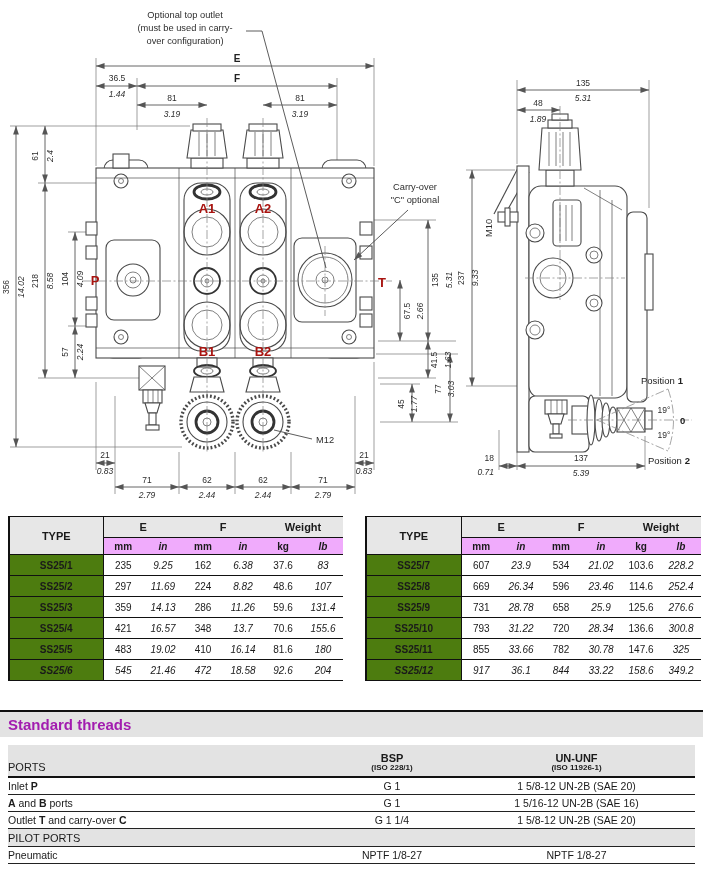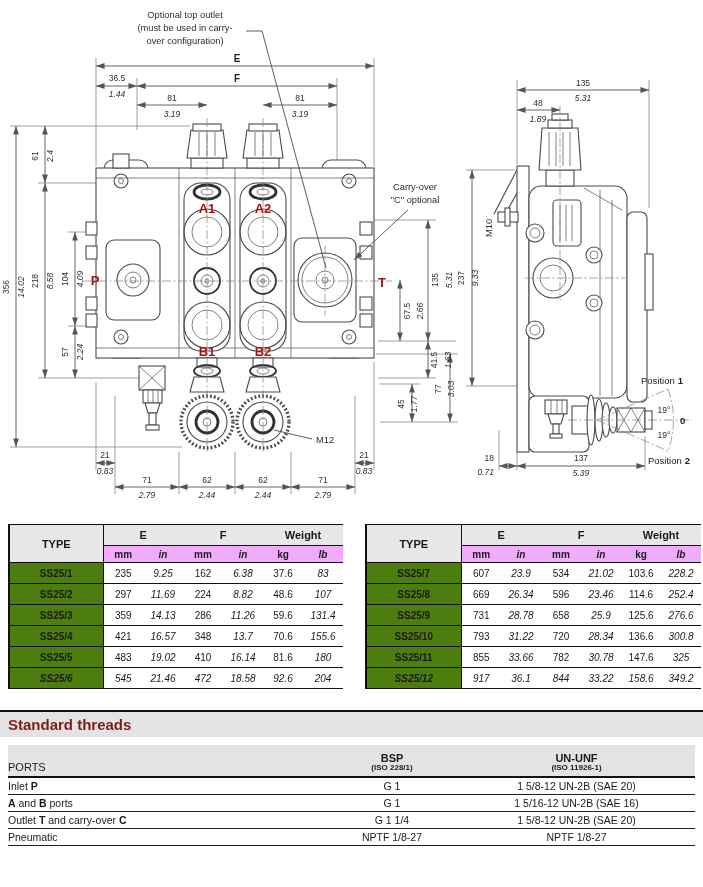--- a/index.html
+++ b/index.html
@@ -20,35 +20,35 @@
   text{font-family:"Liberation Sans",sans-serif;}
   .dt{font-size:8.5px;fill:#2e2e2e;text-anchor:middle}
   .dti{font-size:8.5px;fill:#2e2e2e;text-anchor:middle;font-style:italic}
   .ef{font-size:10px;font-weight:bold;fill:#222;text-anchor:middle}
   .note{font-size:9.3px;fill:#2e2e2e;text-anchor:middle}
   .port{font-size:13px;font-weight:bold;fill:#a81410;text-anchor:middle}
   .lbl9{font-size:9.3px;fill:#2e2e2e}
   .pos{font-size:9.5px;fill:#222}
   .b{font-weight:bold}
   
-  .tables-row{position:absolute;top:516px;left:8px;width:687px;display:flex;gap:22px;margin-top:8px;}
+  .tables-row{position:absolute;top:516px;left:8px;width:687px;display:flex;gap:22px;}
   table.spec{border-collapse:collapse;table-layout:fixed;font-size:10px;color:#1a1a1a;
              border-left:2px solid #111;}
   table.spec th,table.spec td{padding:0;text-align:center;height:20px;}
   table.spec .typecol{background:#4d7c0f;border-right:1.5px solid #111;font-weight:bold;}
   table.spec tr.h1 th{background:#e7e7e7;font-weight:bold;font-size:11px;height:20px;border-top:1.5px solid #111;}
   table.spec tr.h1 th.span{border-bottom:1.2px solid #111;}
   table.spec tr.h2 th{background:#f0abfc;font-weight:bold;font-size:10px;height:16px;}
   table.spec tbody td{border-top:1.5px solid #111;}
   table.spec tbody tr:last-child td{border-bottom:1.5px solid #111;font-style:italic;}
   table.spec .it{font-style:italic;}
   
   .threads-section{position:absolute;top:710px;left:0;width:703px;}
   .threads-heading{border-top:2.5px solid #111;background:#e3e3e3;font-size:15px;
-                   font-weight:bold;padding:4px 0 4px 8px;color:#7f1d1d;}
+                   font-weight:bold;padding:4px 0 4px 8px;color:#a21caf;}
   table.threads{border-collapse:collapse;table-layout:fixed;margin:8px 0 0 8px;width:687px;font-size:10.5px;}
   table.threads td{padding:2px 0;}
   table.threads tr.thead td{background:#e3e3e3;border-bottom:2px solid #111;height:26px;vertical-align:bottom;padding-bottom:3px;}
   table.threads td.lbl{text-align:left;}
   table.threads td.val{text-align:center;}
   table.threads .colhead{font-weight:bold;font-size:11px;text-align:center;line-height:1.15;}
   table.threads .iso{font-weight:bold;font-size:8px;text-align:center;line-height:1.1;}
   table.threads .portshead{font-size:11px;color:#222;}
   table.threads tbody td{border-bottom:1.2px solid #222;}
   table.threads tr.pilot td{background:#e3e3e3;font-size:11px;height:13px;}
@@ -598,20 +598,23 @@
         <tr>
           <td class="lbl"><b>A</b><span> and </span><b>B</b><span> ports</span></td>
           <td class="val">G 1</td>
           <td class="val">1 5/16-12 UN-2B (SAE 16)</td>
         </tr>
         <tr>
           <td class="lbl"><span>Outlet </span><b>T</b><span> and carry-over </span><b>C</b></td>
           <td class="val">G 1 1/4</td>
           <td class="val">1 5/8-12 UN-2B (SAE 20)</td>
         </tr>
+        <tr class="pilot">
+          <td class="lbl" colspan="3">PILOT PORTS</td>
+        </tr>
         <tr>
           <td class="lbl"><span>Pneumatic</span></td>
           <td class="val">NPTF 1/8-27</td>
           <td class="val">NPTF 1/8-27</td>
         </tr>
       </tbody>
     </table>
   </div>
 
 </div>

